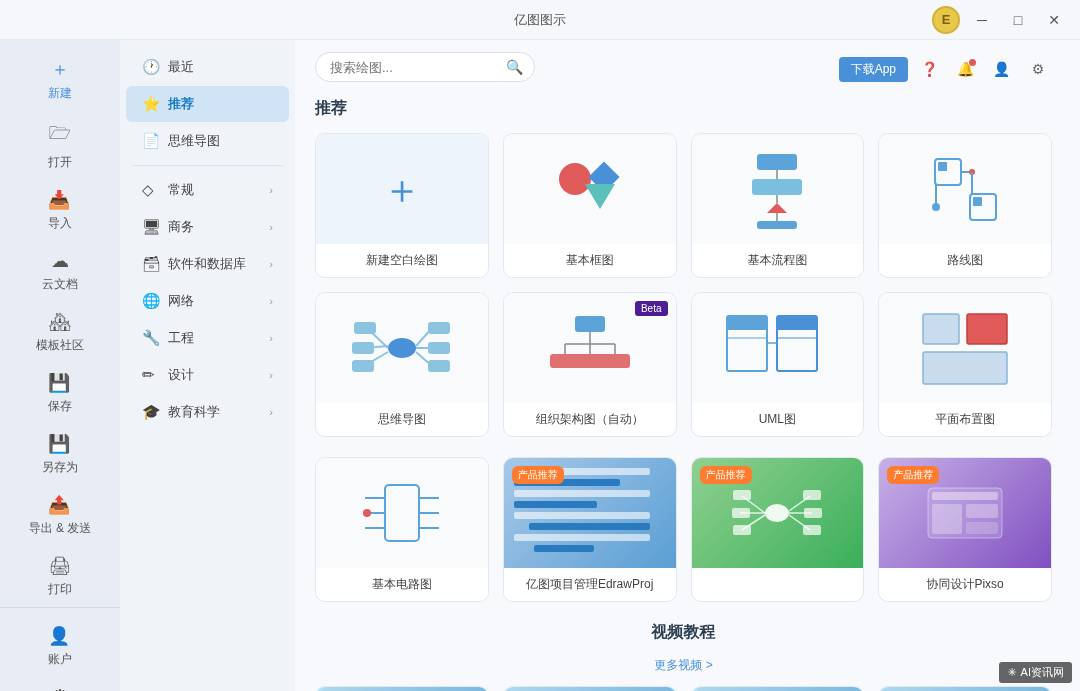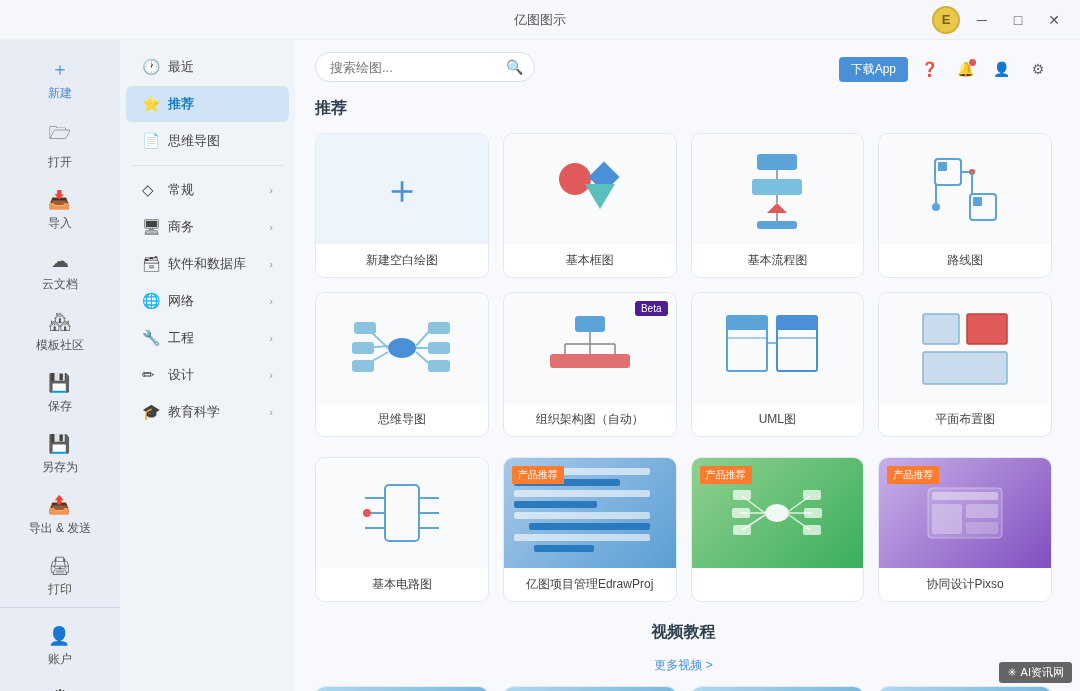--- a/index.html
+++ b/index.html
@@ -178,21 +178,21 @@
       background: white;
     }
     .badge-promo {
       position: absolute;
       top: 8px;
       left: 8px;
       background: #ff7b2e;
       color: white;
       font-size: 10px;
       padding: 2px 6px;
-      border-radius: 1px;
+      border-radius: 6px;
     }
     .badge-beta {
       position: absolute;
       top: 8px;
       right: 8px;
       background: #4c1d95;
       color: white;
       font-size: 10px;
       padding: 2px 6px;
       border-radius: 3px;

